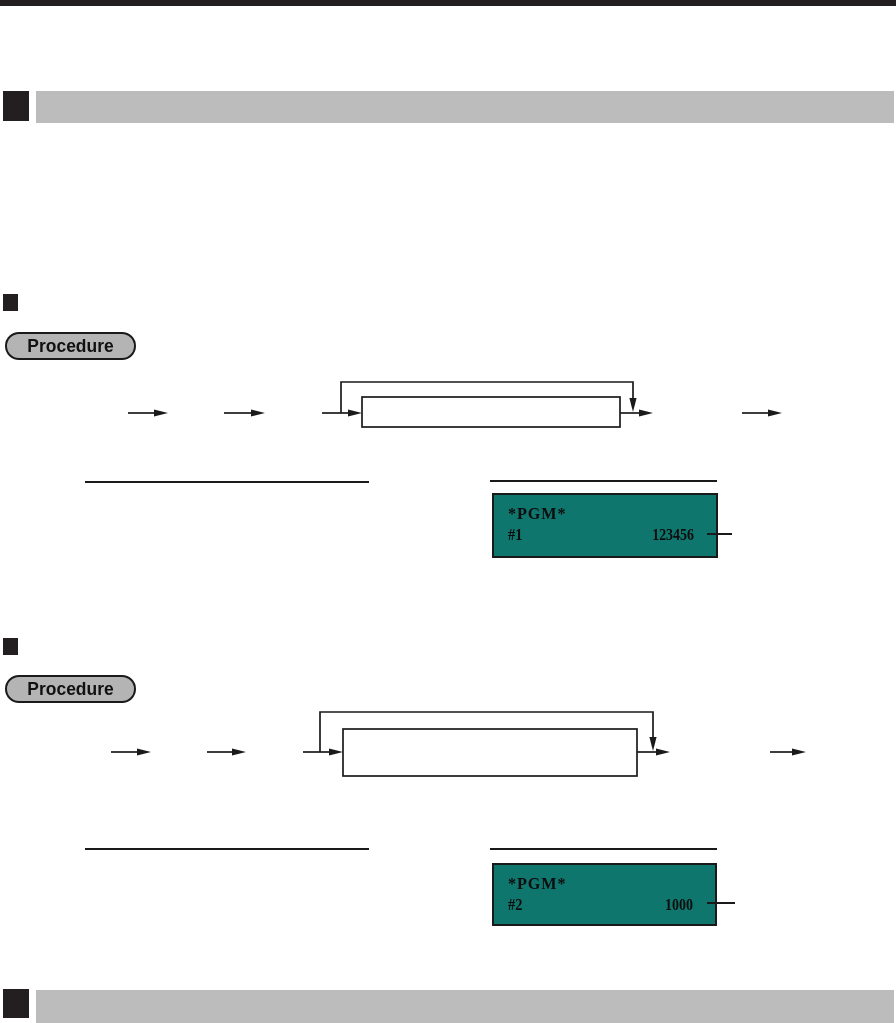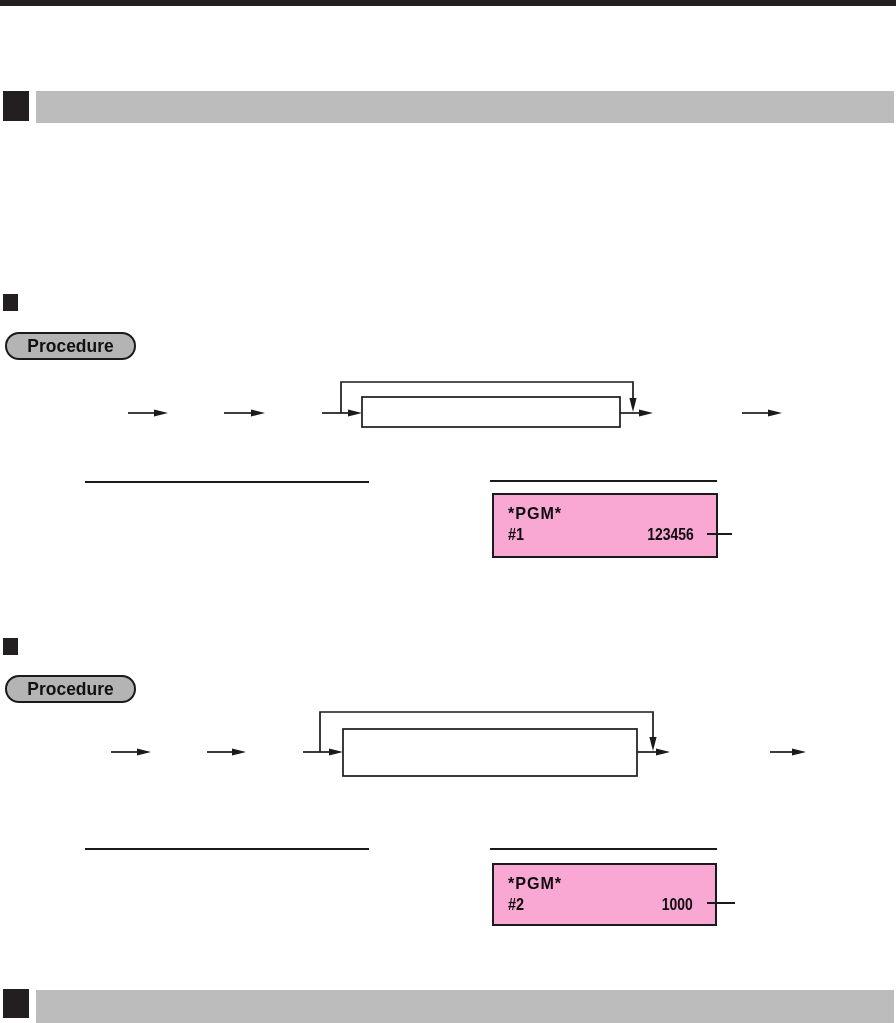--- a/index.html
+++ b/index.html
@@ -37,23 +37,24 @@
     font-size: 18px; font-weight: 700; color: #111111;
     letter-spacing: 0px;
     transform: scaleX(0.97);
   }
 
   
   .ex-rule { height: 2px; background: #1a1a1a; }
 
   
   .display-box {
-    background: #f9a8d4;
+    background: #0f766e;
     border: 2px solid #1a1a1a;
     box-sizing: border-box;
+    font-family: Liberation Serif, serif;
   }
   .disp-text {
     position: absolute;
     font-weight: 700;
     color: #0d0d0d;
     white-space: pre;
     line-height: 1;
   }
   .disp-mode { left: 14px; top: 10px; font-size: 17px; letter-spacing: 1px; transform: scaleX(0.95); transform-origin: left; }
   .disp-left { left: 14px; top: 31px; font-size: 17px; transform: scaleX(0.85); transform-origin: left; }

